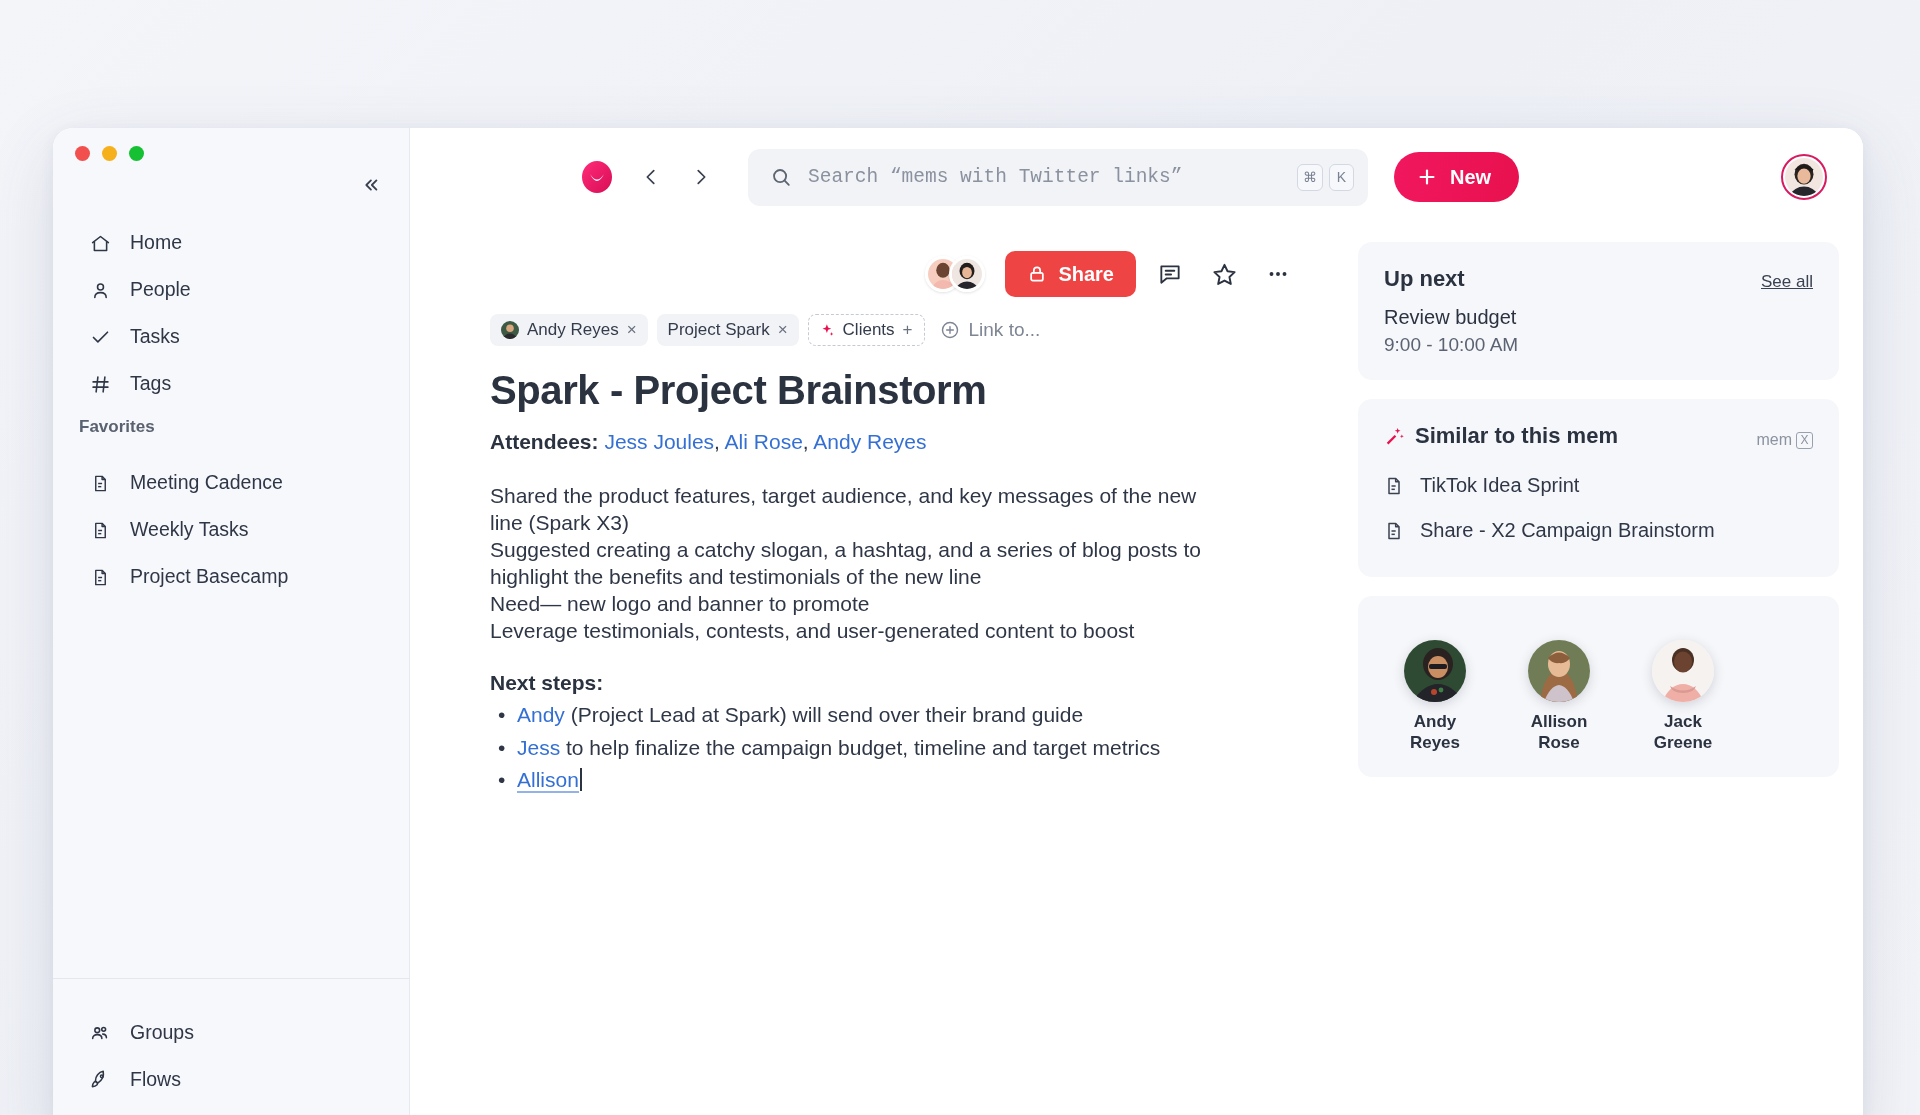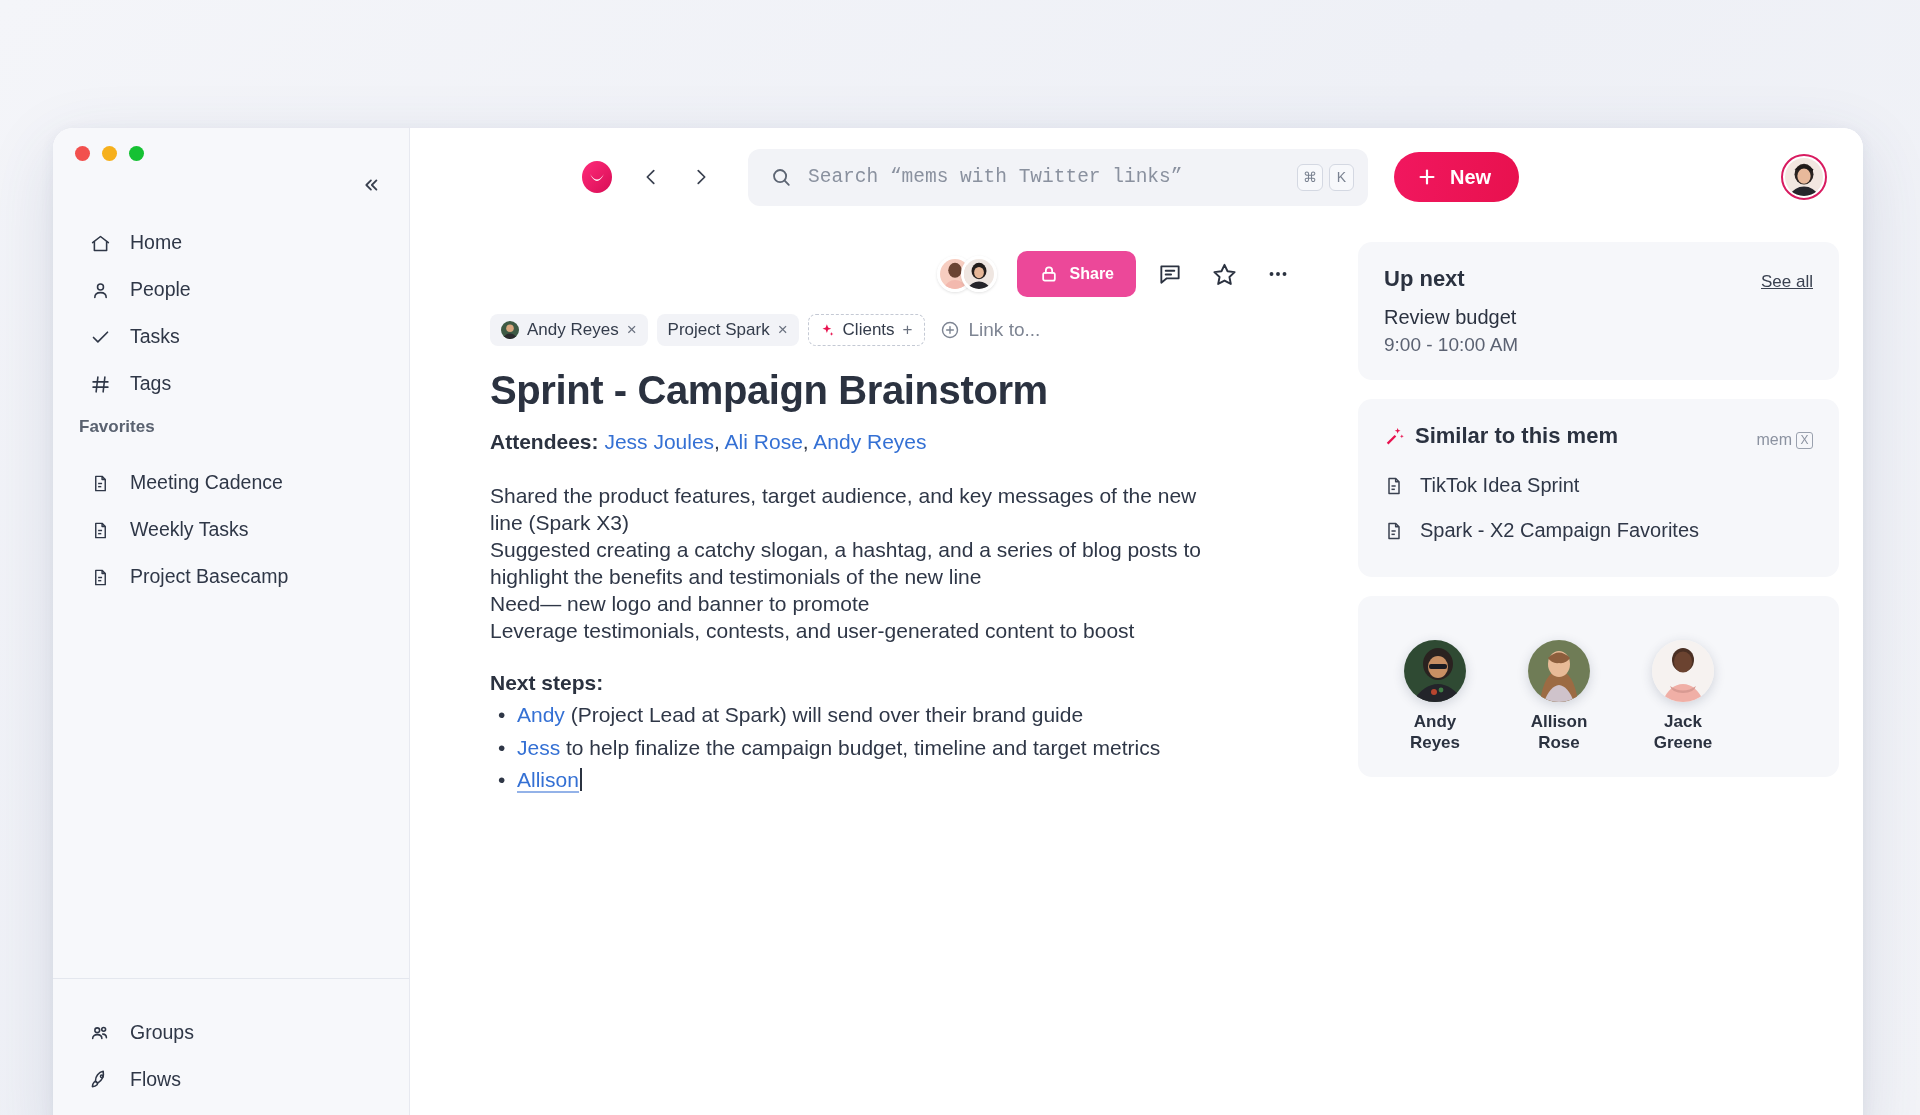--- a/index.html
+++ b/index.html
@@ -188,24 +188,24 @@
   .facepile { display: flex; align-items: center; margin-right: 6px; }
   .facepile .pf {
     width: 36px; height: 36px; border-radius: 50%;
     border: 3px solid #fff; overflow: hidden;
     box-shadow: 0 1px 3px rgba(0,0,0,.12);
   }
   .facepile .pf:nth-child(2) { margin-left: -12px; }
   .share-btn {
     height: 46px;
     padding: 0 22px;
-    background: #ec4899;
+    background: #ef4444;
     color: #fff;
     border: none; border-radius: 10px;
-    font-size: 16px; font-weight: bold;
+    font-size: 20px; font-weight: bold;
     font-family: "Liberation Sans", sans-serif;
     display: flex; align-items: center; gap: 11px;
     cursor: pointer;
   }
   .tool-icon {
     width: 40px; height: 40px;
     display: flex; align-items: center; justify-content: center;
     color: #2b3240;
     cursor: pointer;
     border-radius: 8px;
@@ -585,21 +585,21 @@
             <span class="linkto">
               <svg width="20" height="20" viewBox="0 0 24 24" fill="none" stroke="currentColor" stroke-width="1.7" stroke-linecap="round">
                   <circle cx="12" cy="12" r="9"></circle>
                   <line x1="12" y1="8" x2="12" y2="16"></line>
                   <line x1="8" y1="12" x2="16" y2="12"></line>
                 </svg>
               <span>Link to...</span>
             </span>
           </div>
 
-          <h1 class="doc-title">Sprint - Campaign Brainstorm</h1>
+          <h1 class="doc-title">Spark - Project Brainstorm</h1>
 
           <div class="attendees">
             <b>Attendees:</b>
             <span class="mlink">Jess Joules</span><span>, </span><span class="mlink">Ali Rose</span><span>, </span><span class="mlink">Andy Reyes</span>
           </div>
 
           <div class="para">
             <div>Shared the product features, target audience, and key messages of the new line (Spark X3)</div>
             <div>Suggested creating a catchy slogan, a hashtag, and a series of blog posts to highlight the benefits and testimonials of the new line</div>
             <div>Need— new logo and banner to promote</div>
@@ -661,21 +661,21 @@
           </div>
           <div class="simrow">
             <span class="ic">
               <svg width="20" height="20" viewBox="0 0 24 24" fill="none" stroke="currentColor" stroke-width="1.8" stroke-linejoin="round">
                   <path d="M6 3h8l4 4v14H6z"></path>
                   <polyline points="14,3 14,7 18,7"></polyline>
                   <line x1="9" y1="12" x2="14" y2="12"></line>
                   <line x1="9" y1="16" x2="13" y2="16"></line>
                 </svg>
             </span>
-            <span>Spark - X2 Campaign Favorites</span>
+            <span>Share - X2 Campaign Brainstorm</span>
           </div>
         </div>
 
         <div class="card">
           <div class="people-row">
 
             <div class="person">
               <div class="pic">
                 <svg viewBox="0 0 62 62" width="100%" height="100%">
                   <rect width="62" height="62" fill="#2f4a33"></rect>

